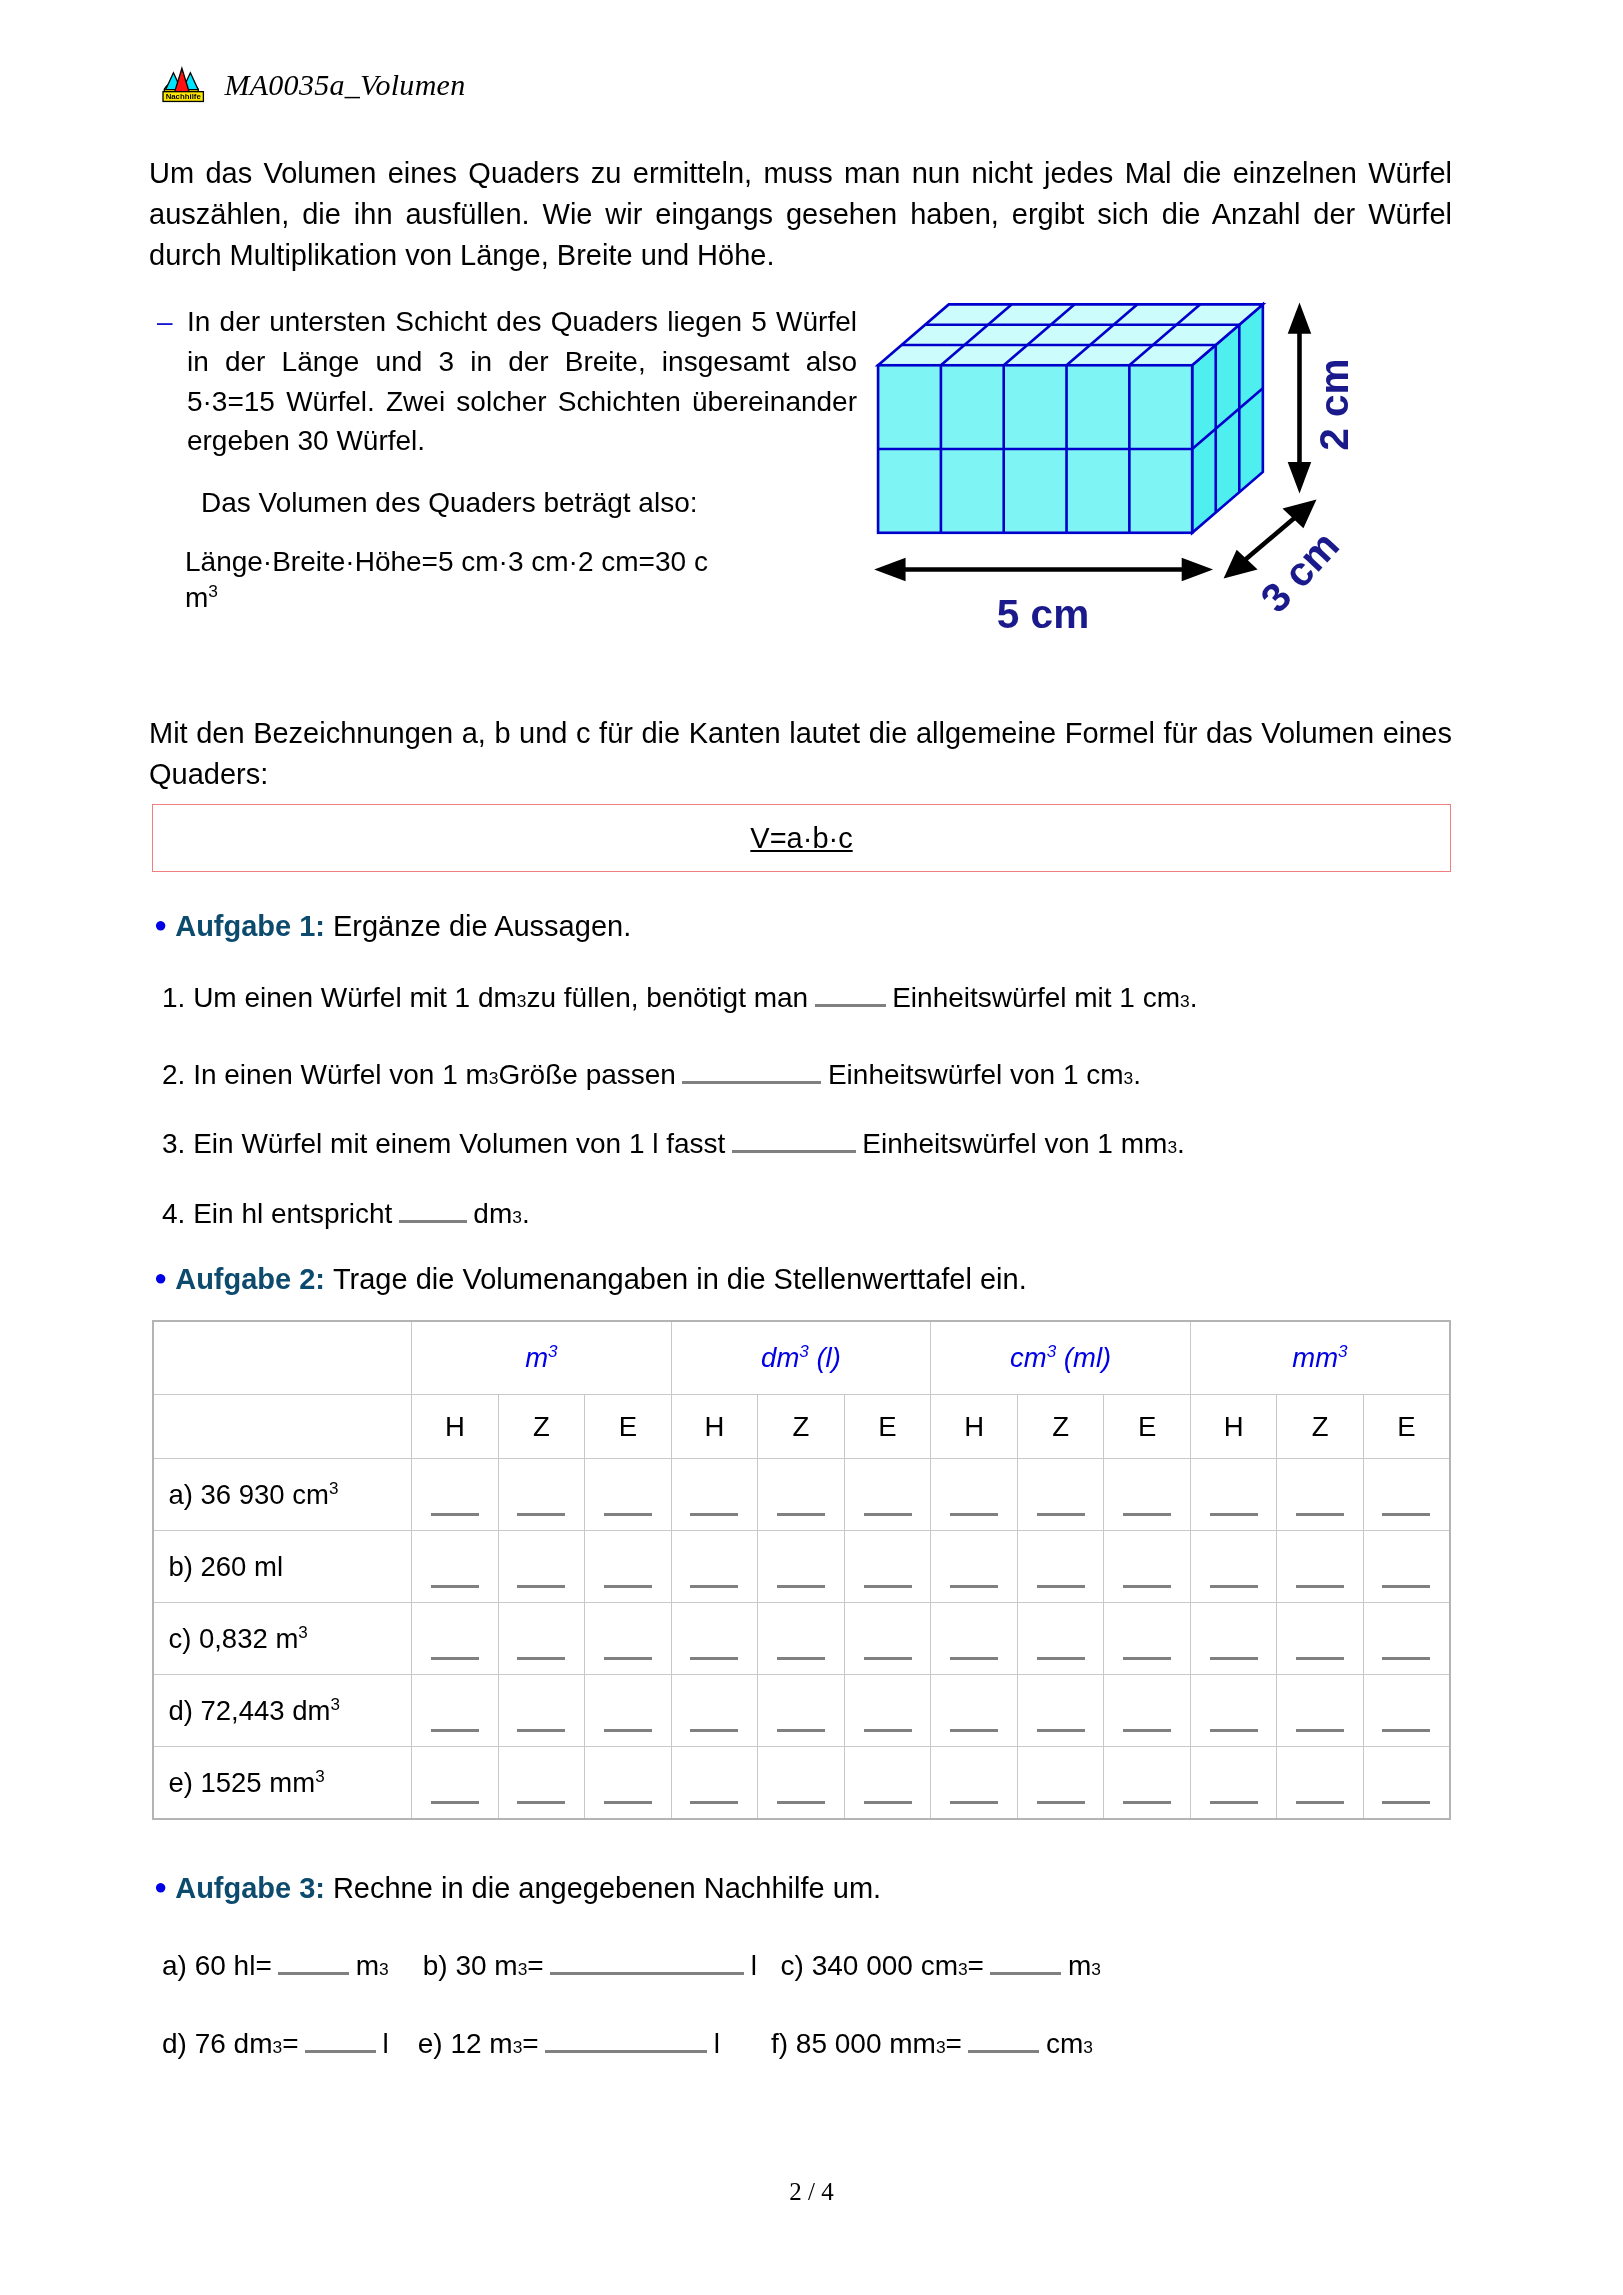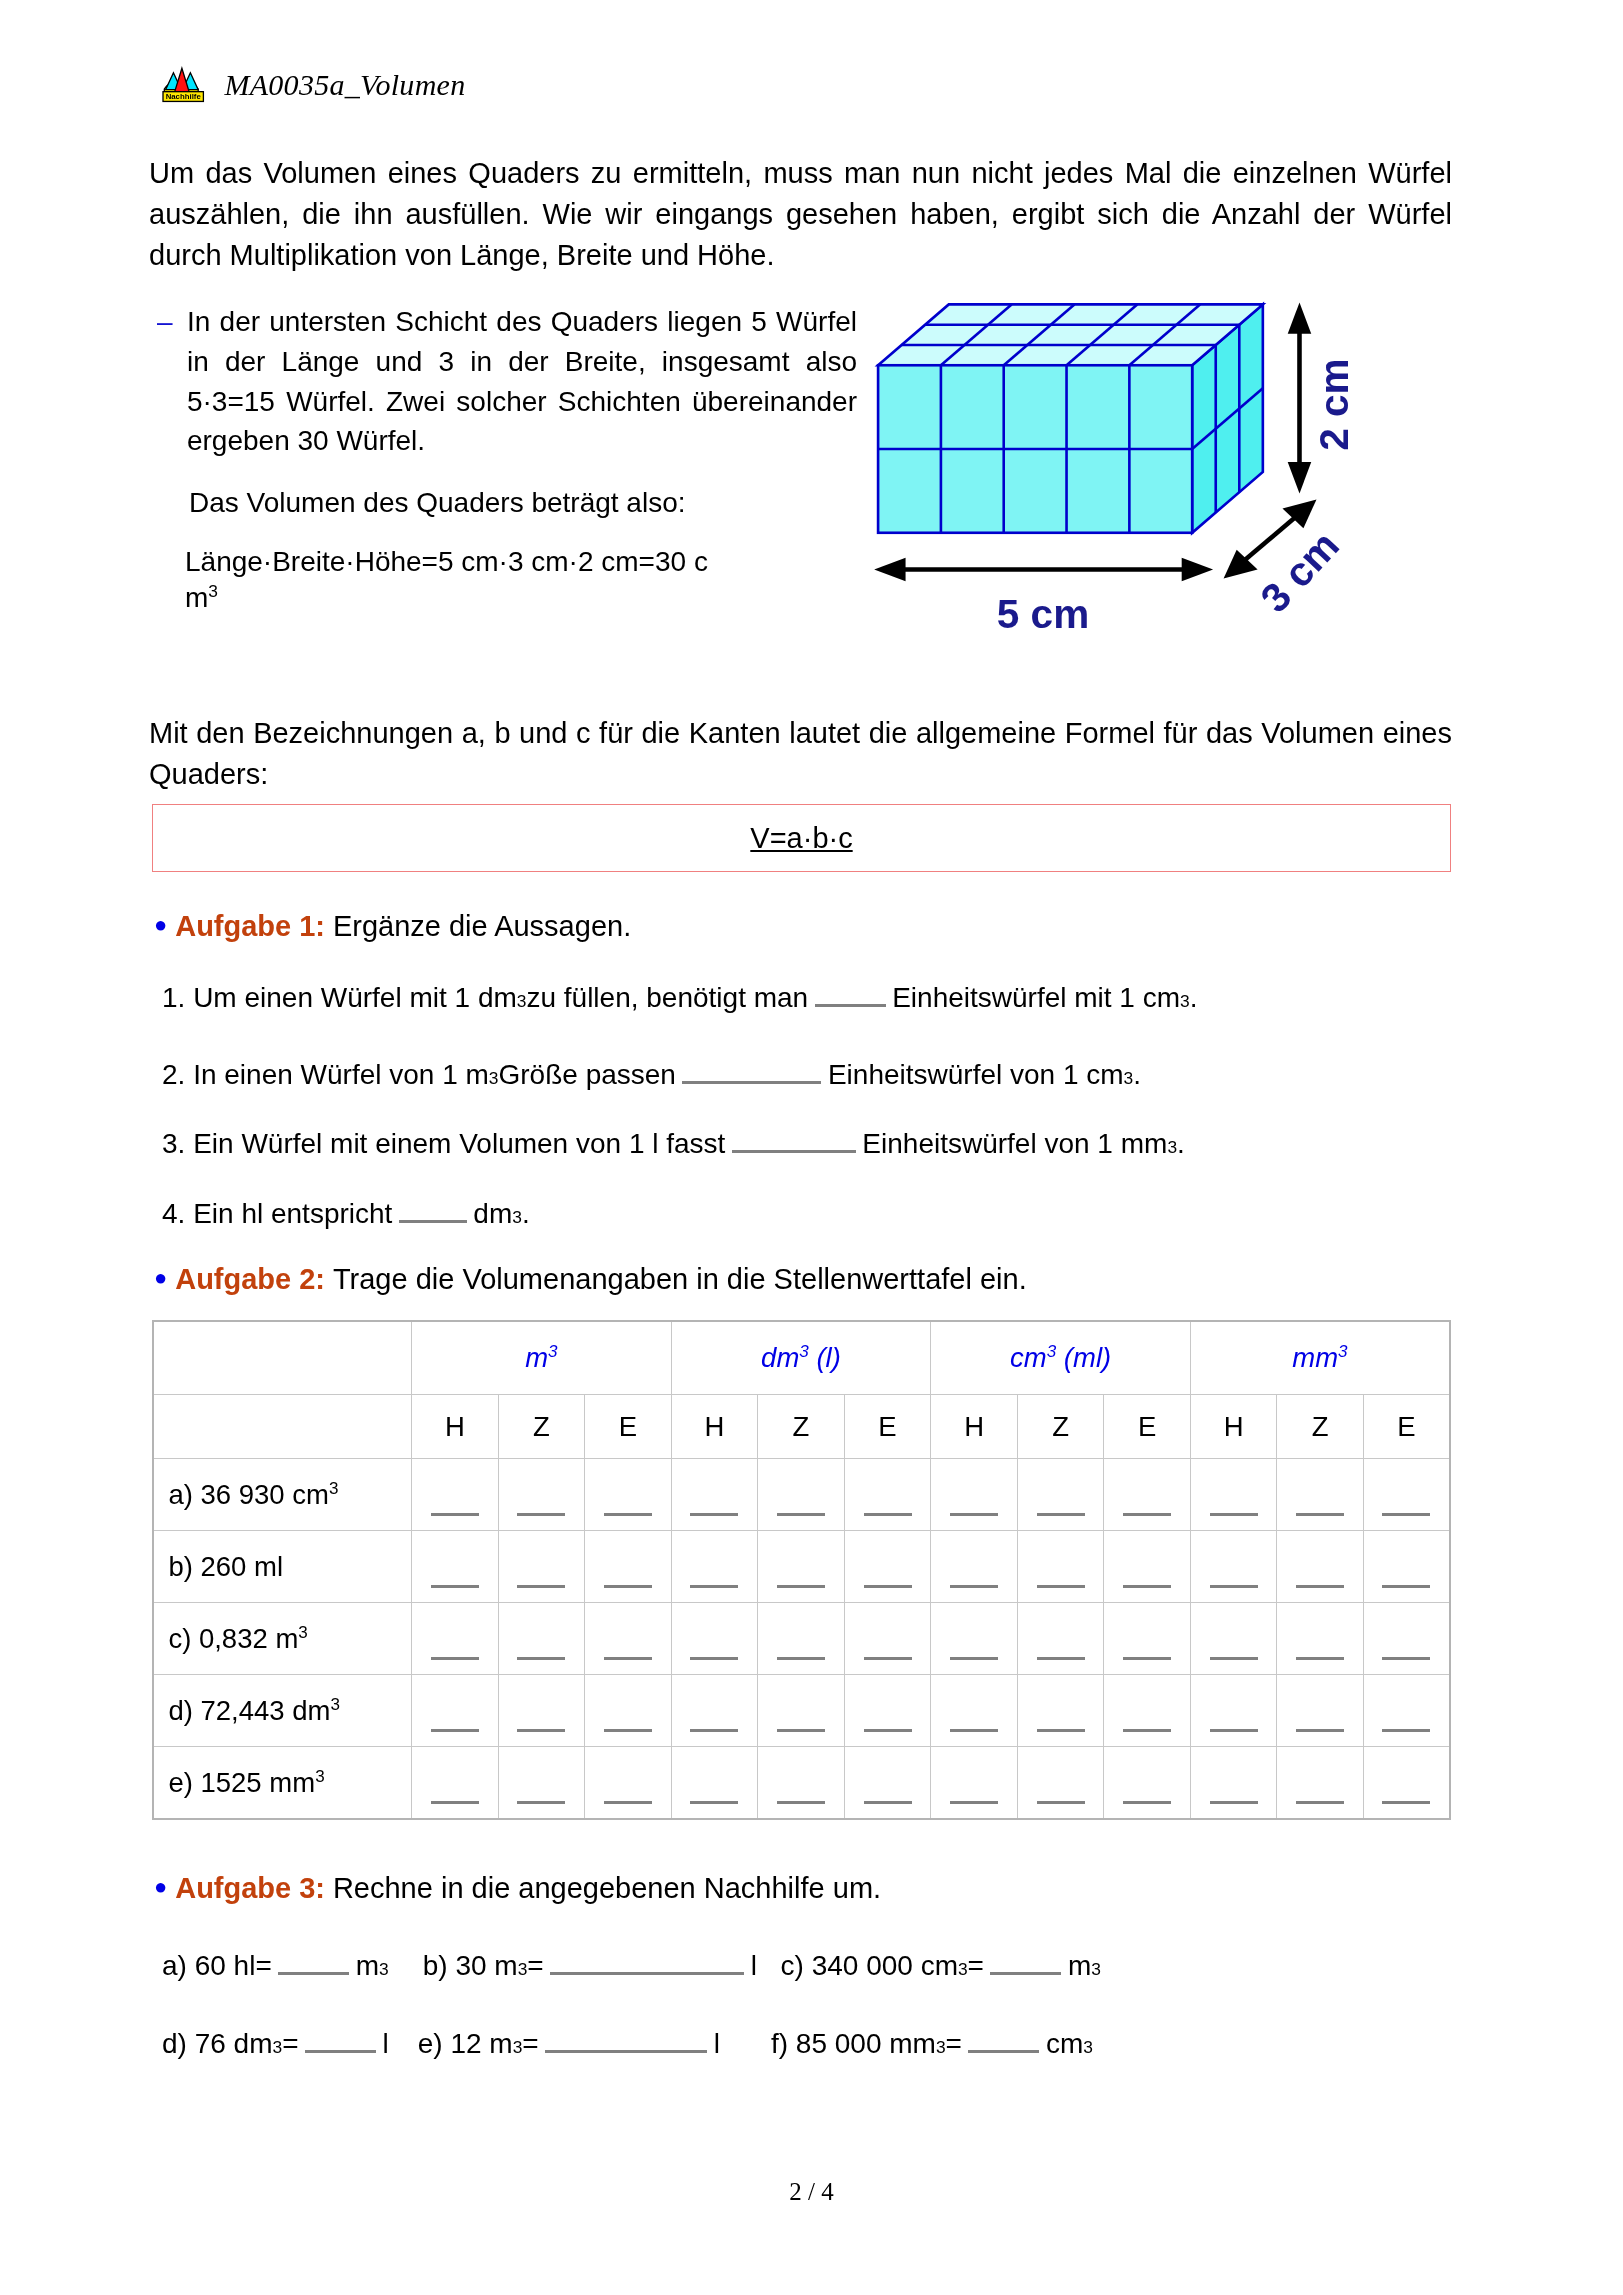--- a/index.html
+++ b/index.html
@@ -79,21 +79,21 @@
     flex: 0 0 auto;
     font-size: 28px;
     line-height: 1.42;
   }
   .dash-text {
     text-align: justify;
     flex: 1 1 auto;
   }
   .sub-para {
     margin-top: 22px;
-    margin-left: 32px;
+    margin-left: 44px;
   }
   .sub-para2 {
     margin-top: 21px;
     margin-left: 28px;
     line-height: 1.30;
   }
   sup { font-size: 0.62em; vertical-align: super; line-height: 0; }
 
   
   .figure {
@@ -144,21 +144,21 @@
     gap: 0;
   }
   .task-bullet {
     color: #0000e6;
     font-size: 22px;
     margin-right: 7.9px;
     position: relative;
     top: -3.9px;
   }
   .task-label {
-    color: #c2410c;
+    color: #0c4a6e;
     font-weight: bold;
     margin-right: 7.9px;
   }
   .task-desc { color: #000; }
 
   
   .a1-item {
     position: absolute;
     font-size: 28px;
     white-space: nowrap;

